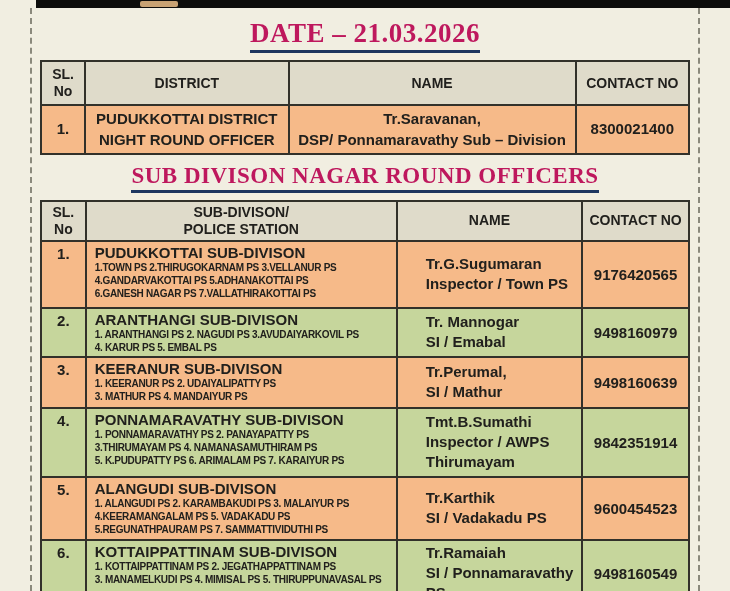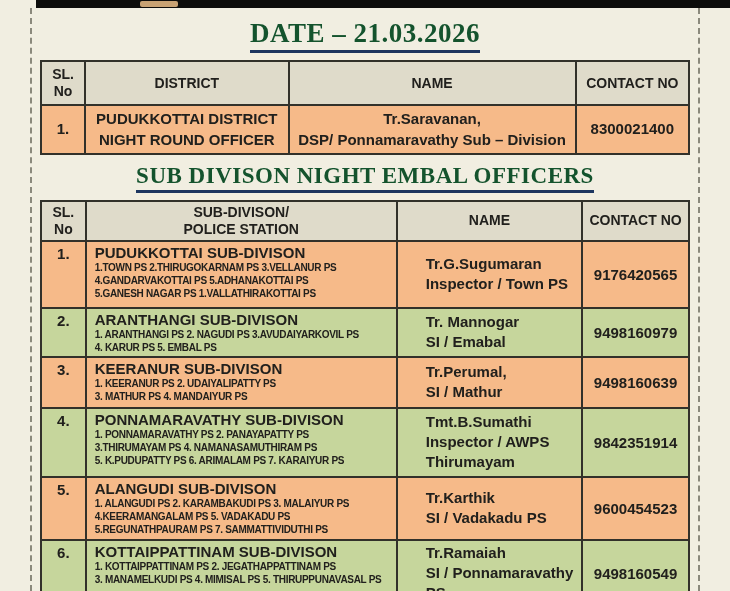--- a/index.html
+++ b/index.html
@@ -25,21 +25,21 @@
   }
   .edge-dash.left  { left: 30px; }
   .edge-dash.right { left: 698px; }
   .content {
     position: absolute; left: 40px; top: 8px; width: 650px;
   }
   .doc-title, .section-heading {
     text-align: center;
     font-family: "Liberation Serif", serif;
     font-weight: bold;
-    color: #14532d;
+    color: #be185d;
   }
   .doc-title { margin: 10px 0 7px 0; }
   .section-heading { margin: 8px 0 7px 0; }
   .doc-title span, .section-heading span {
     display: inline-block;
     border-bottom: 3px solid #1d3660;
     padding-bottom: 1px;
     letter-spacing: 0.5px;
   }
   .doc-title span { font-size: 27px; }
@@ -129,21 +129,21 @@
       <td>
         <div>Tr.Saravanan,</div>
         <div>DSP/ Ponnamaravathy Sub – Division</div>
       </td>
       <td>8300021400</td>
     </tr>
   </tbody>
     </table>
 
   <div class="section-heading">
-    <span>SUB DIVISON NIGHT EMBAL OFFICERS</span>
+    <span>SUB DIVISON NAGAR ROUND OFFICERS</span>
   </div>
 
   <table class="t2">
     <colgroup>
         <col class="c-sl">
         <col class="c-sub">
         <col class="c-name">
         <col class="c-cont">
       </colgroup>
     <tbody>
@@ -159,21 +159,21 @@
       <th>NAME</th>
       <th>CONTACT NO</th>
     </tr>
 
     <tr class="bg-orange h-r0">
       <td class="sl">1.</td>
       <td class="stations">
         <div class="sub-title">PUDUKKOTTAI SUB-DIVISON</div>
         <div class="ps-line">1.TOWN PS 2.THIRUGOKARNAM PS 3.VELLANUR PS</div>
         <div class="ps-line">4.GANDARVAKOTTAI PS 5.ADHANAKOTTAI PS</div>
-        <div class="ps-line">5.GANESH NAGAR PS 1.VALLATHIRAKOTTAI PS</div>
+        <div class="ps-line">6.GANESH NAGAR PS 7.VALLATHIRAKOTTAI PS</div>
       </td>
       <td class="name">
         <div>Tr.G.Sugumaran</div>
         <div>Inspector / Town PS</div>
         <div></div>
       </td>
       <td class="contact">9176420565</td>
     </tr>
 
     <tr class="bg-green h-r1">

